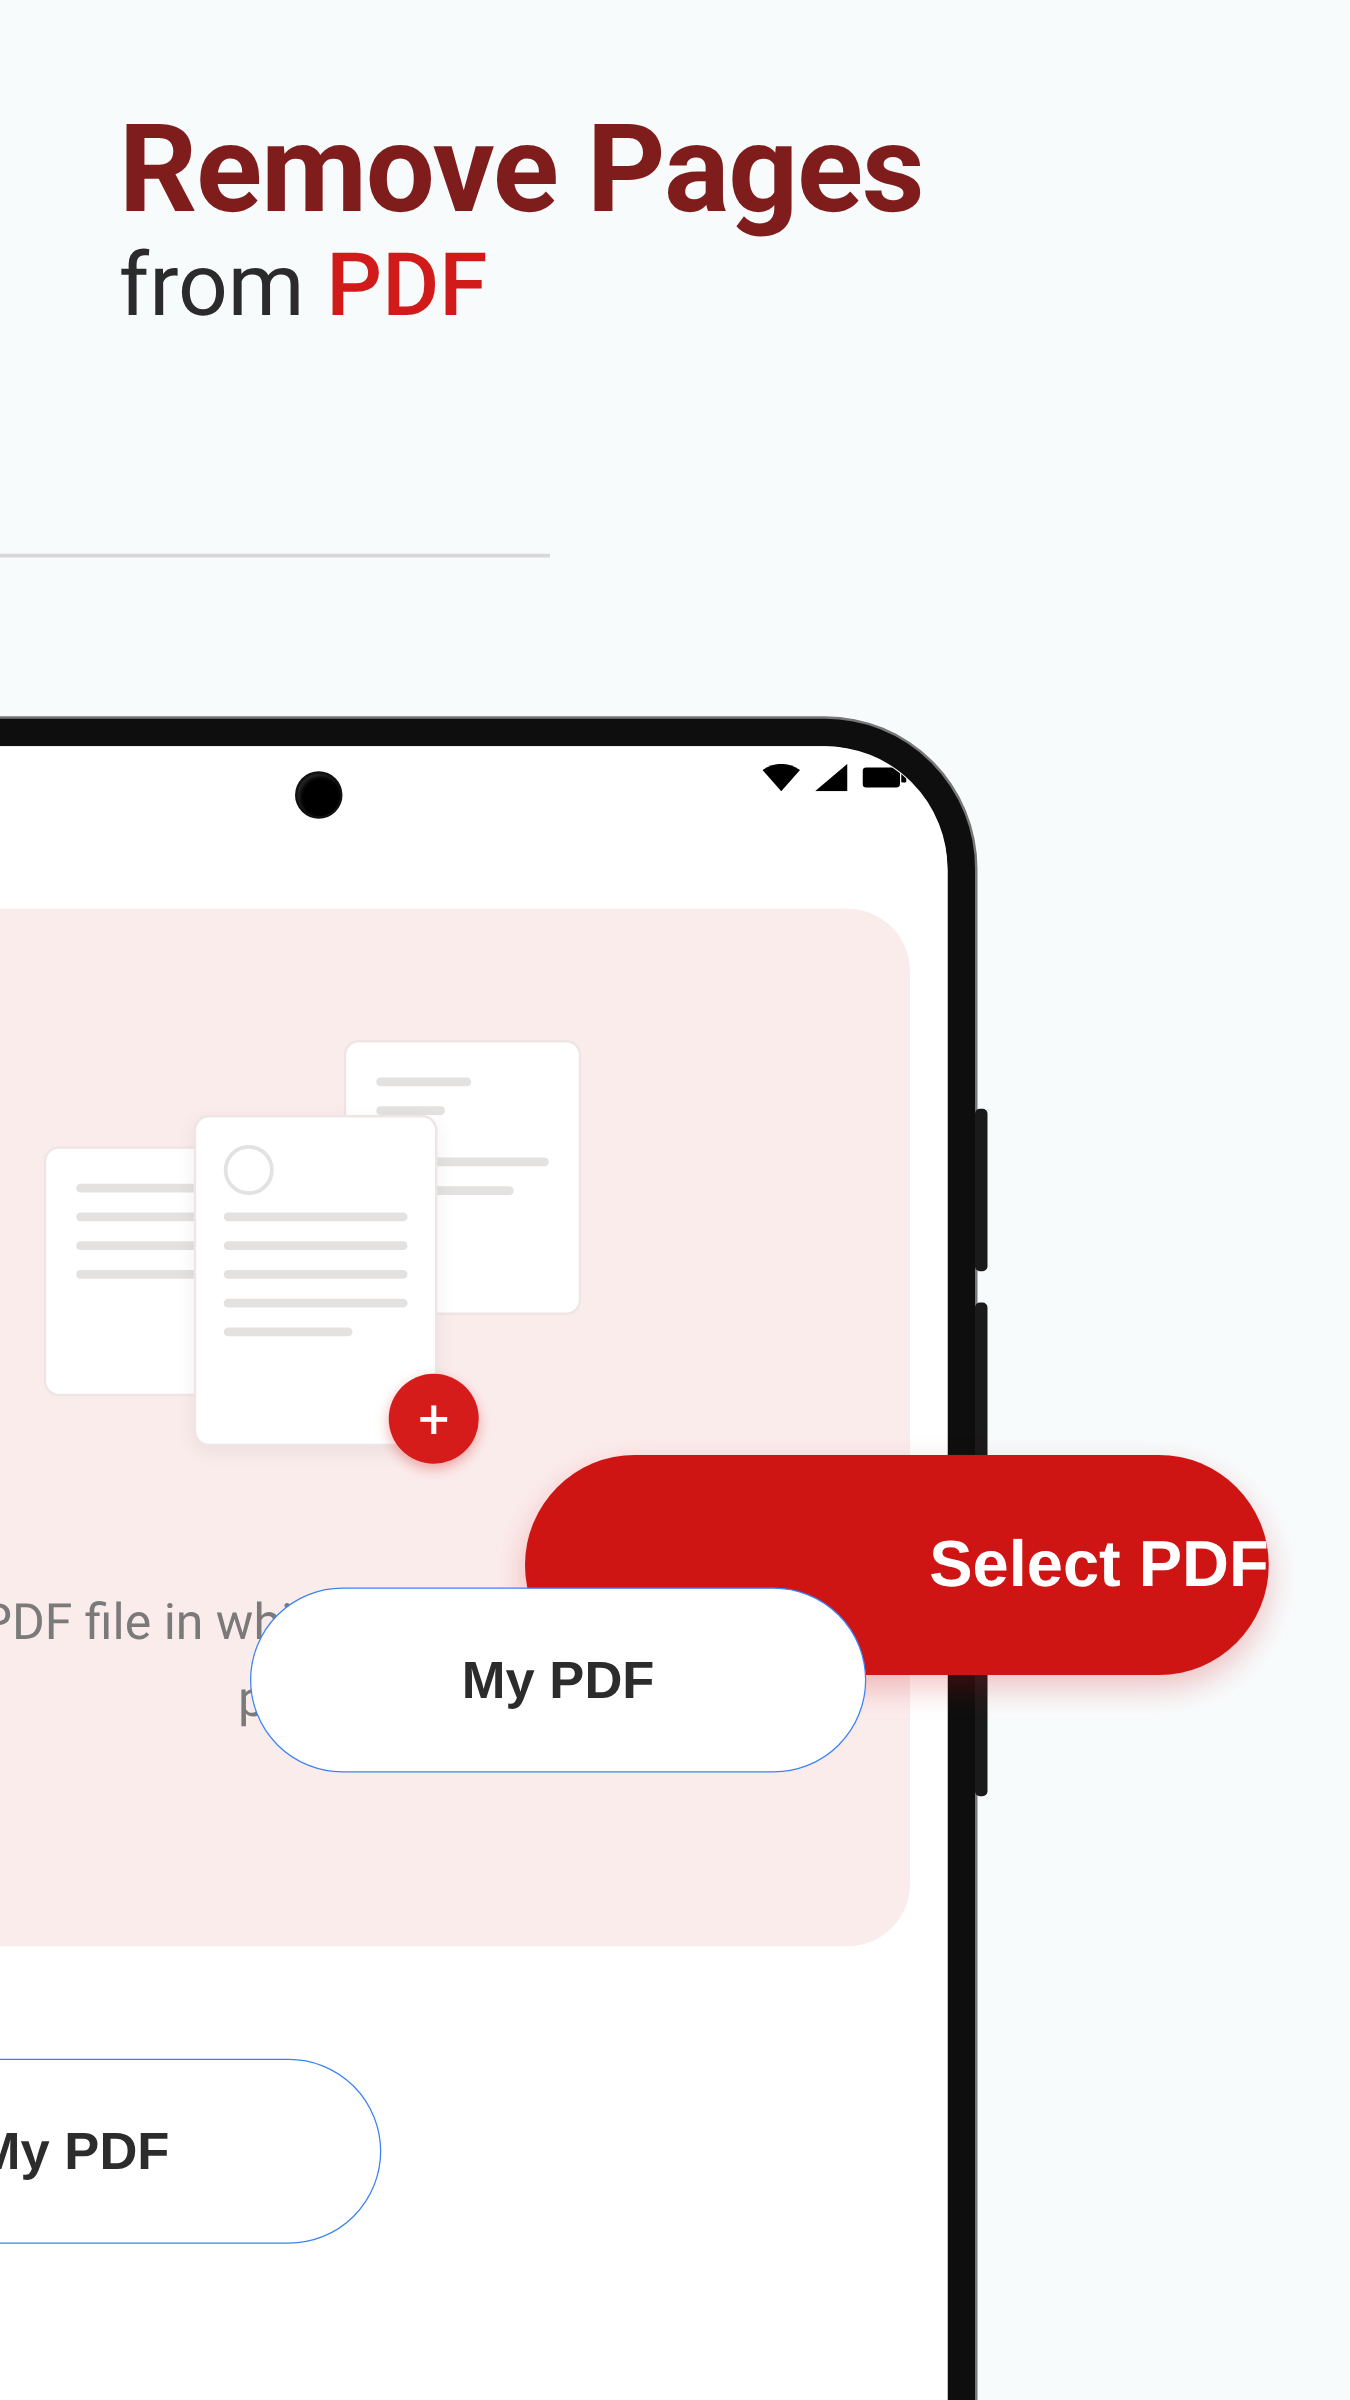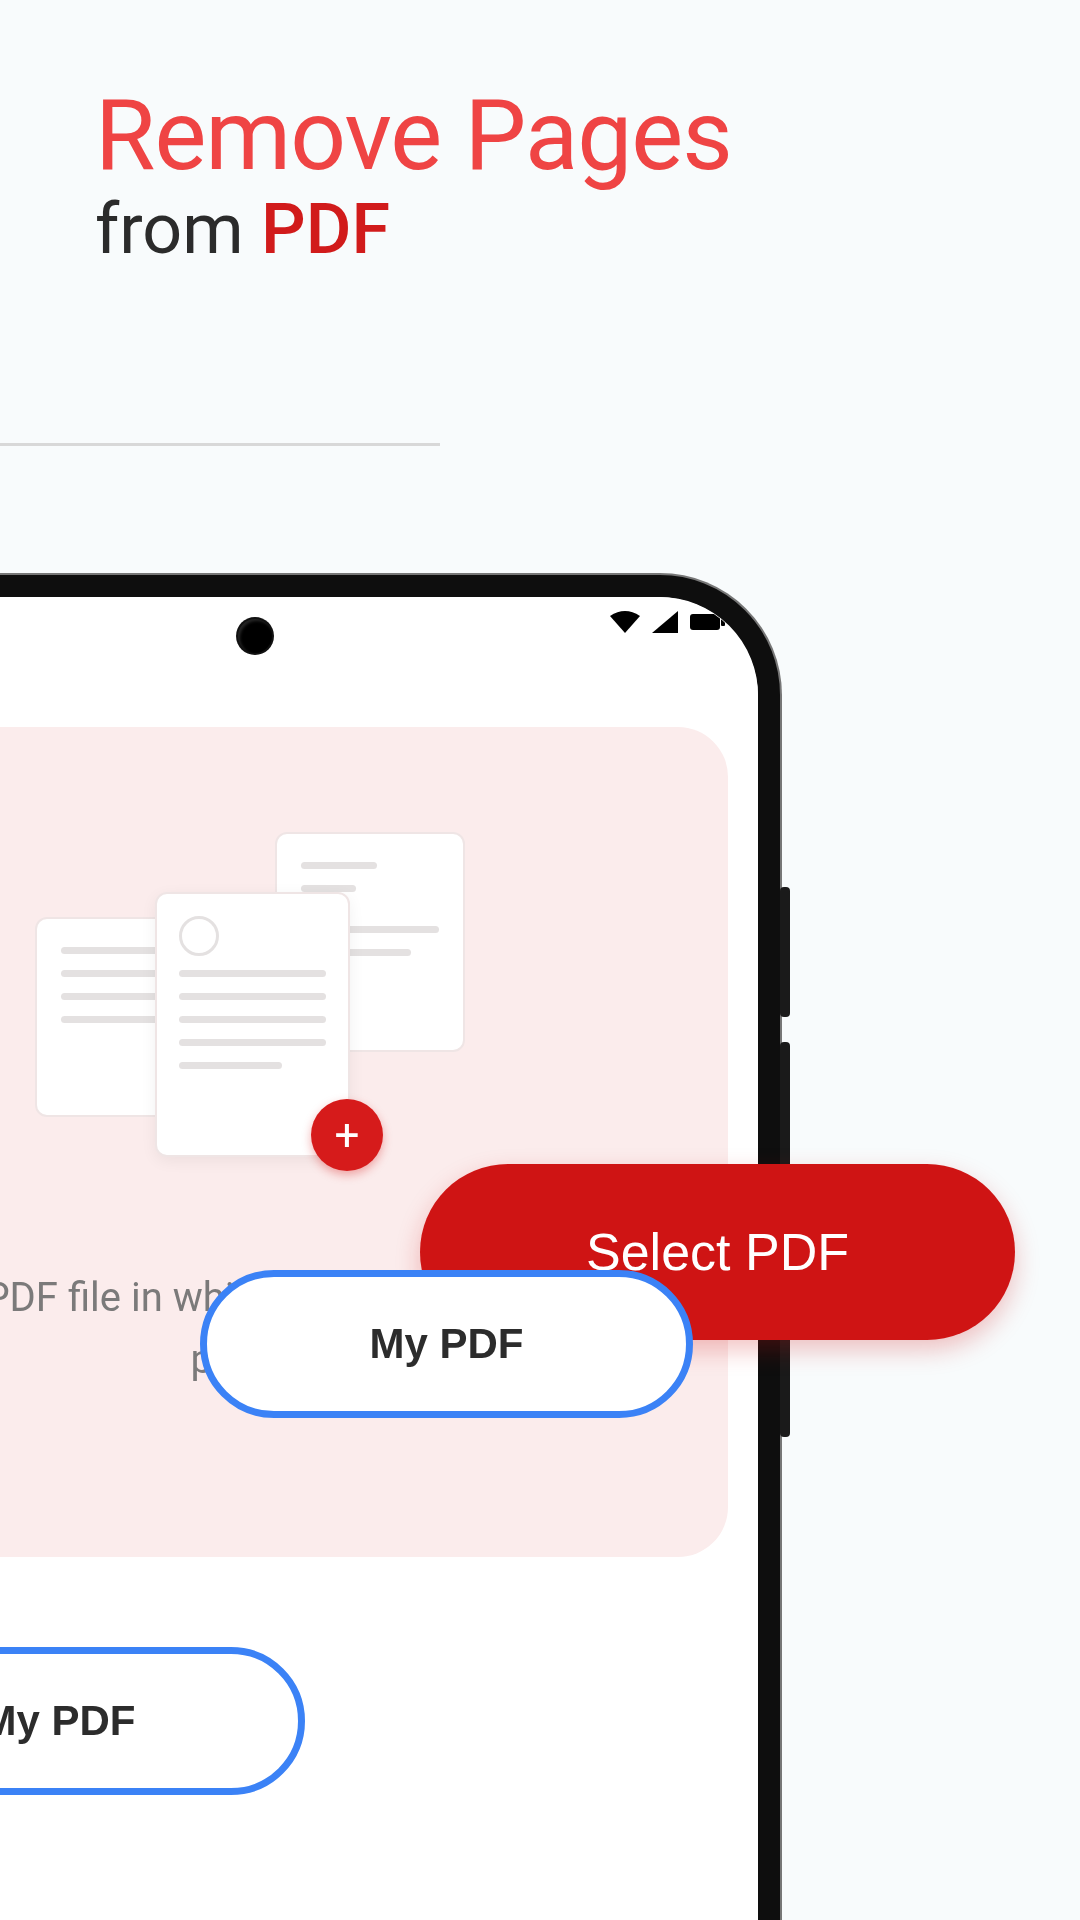--- a/index.html
+++ b/index.html
@@ -13,22 +13,22 @@
   }
 
   .hero {
     position: absolute;
     top: 85px;
     left: 95px;
     right: 60px;
   }
   .hero h1 {
     font-size: 98px;
-    font-weight: 400;
-    color: #ef4444;
+    font-weight: 700;
+    color: #7f1d1d;
     letter-spacing: -1px;
     line-height: 1.05;
   }
   .hero .sub {
     font-size: 70px;
     font-weight: 400;
     color: #2b2b2b;
   }
   .hero .sub .pdf {
     color: #d11b1b;
@@ -212,37 +212,37 @@
   .select-pdf {
     position: absolute;
     top: 1164px;
     left: 420px;
     width: 595px;
     height: 176px;
     background: #cf1414;
     border-radius: 120px;
     display: flex;
     align-items: center;
-    justify-content: center;
+    justify-content: flex-end;
     color: #fff;
     font-size: 52px;
-    font-weight: 400;
+    font-weight: 700;
     box-shadow: 0 10px 25px rgba(207,20,20,0.25);
     cursor: pointer;
     border: none;
   }
 
   .my-pdf {
     position: absolute;
     top: 1270px;
     left: 200px;
     width: 493px;
     height: 148px;
     background: #fff;
-    border: 7px solid #3b82f6;
+    border: 1px solid #3b82f6;
     border-radius: 100px;
     display: flex;
     align-items: center;
     justify-content: center;
     font-size: 42px;
     font-weight: 600;
     color: #2c2c2c;
     cursor: pointer;
   }
 

